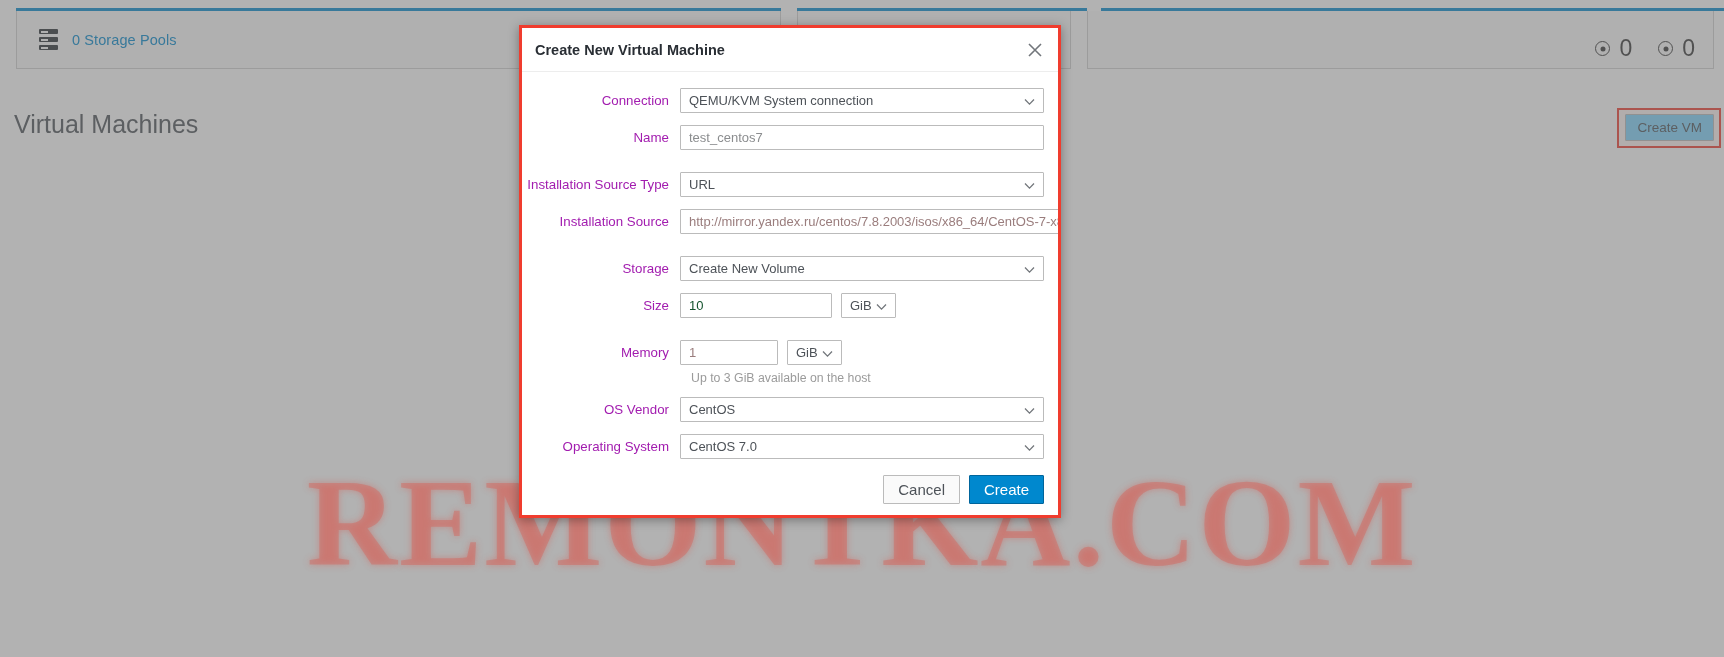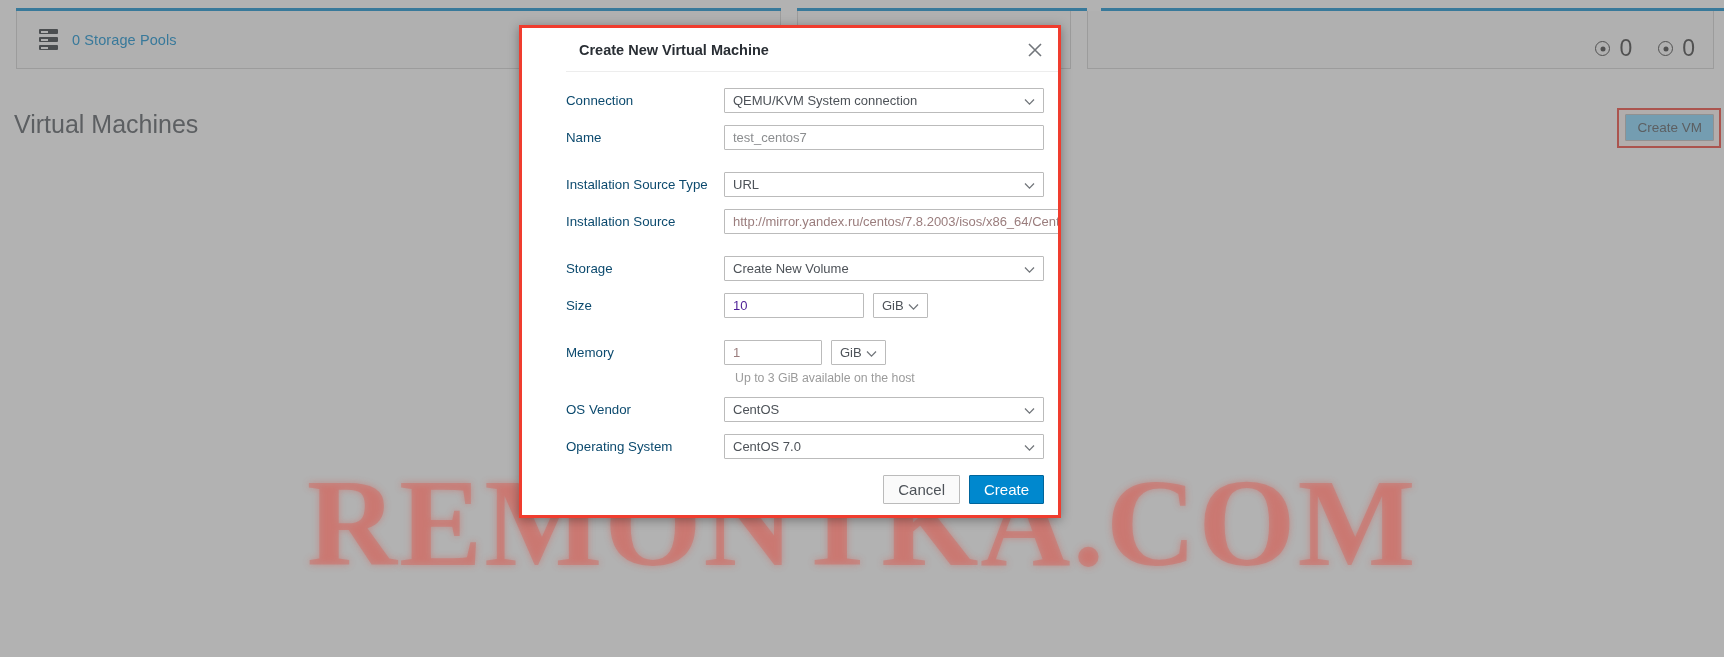--- a/index.html
+++ b/index.html
@@ -114,21 +114,21 @@
   #modal-frame {
     position: absolute; left: 519px; top: 25px;
     width: 542px; height: 493px;
     border: 3px solid #f03c2e;
     background: #fff;
     box-shadow: 0 2px 10px rgba(0,0,0,.35);
   }
   #modal {
     position: absolute; inset: 0;
     background: #fff;
-    display: flex; flex-direction: column; margin-left: 44px;
+    display: flex; flex-direction: column;
   }
   .modal-header {
     position: relative; height: 44px; flex: none;
     display: flex; align-items: center;
     padding: 0 14px 0 13px;
     border-bottom: 1px solid #ededed;
   }
   .modal-title {
     font-size: 14.5px; font-weight: 700; color: #292e34;
   }
@@ -144,22 +144,22 @@
     flex: 1; padding: 16px 14px 0 0;
     overflow: hidden;
   }
 
   .row {
     display: flex; align-items: flex-start;
     margin-bottom: 12px;
   }
   .row-label {
     width: 158px; flex: none;
-    text-align: left; padding-right: 11px;
-    font-size: 13.3px; color: #0c4a6e;
+    text-align: right; padding-right: 11px;
+    font-size: 13.3px; color: #a21caf;
     line-height: 25px;
   }
   .row-field { flex: 1; display: flex; align-items: center; gap: 9px; }
 
   .ctl {
     height: 25px;
     border: 1px solid #bbb;
     background: #fff;
     font-family: "Liberation Sans", sans-serif;
     font-size: 13px;
@@ -176,21 +176,21 @@
     background: #fff;
     display: flex; align-items: center;
     cursor: pointer;
   }
   .select .chev {
     position: absolute; right: 8px; top: 50%;
     transform: translateY(-50%);
   }
   .input { color: #8b8d8f; display: flex; align-items: center; }
   .input.url { color: #9a7d7d; }
-  .size-input { width: 140px; flex: none; color: #4c1d95; }
+  .size-input { width: 152px; flex: none; color: #14532d; }
   .mem-input { width: 98px; flex: none; color: #9a7d7d; }
   .unit-select { width: 55px; flex: none; justify-content: flex-start; padding-right: 2px; }
 
   .hint {
     margin: -6px 0 0 169px;
     font-size: 12.3px; color: #9b9b9b;
     padding-bottom: 12px;
   }
   .gap { height: 10px; }
 

